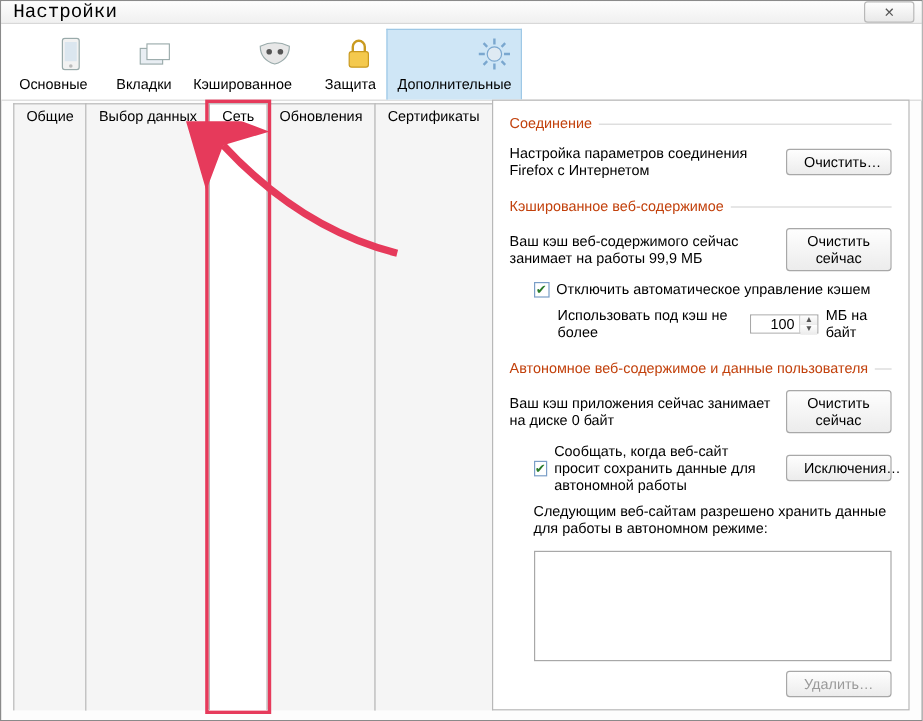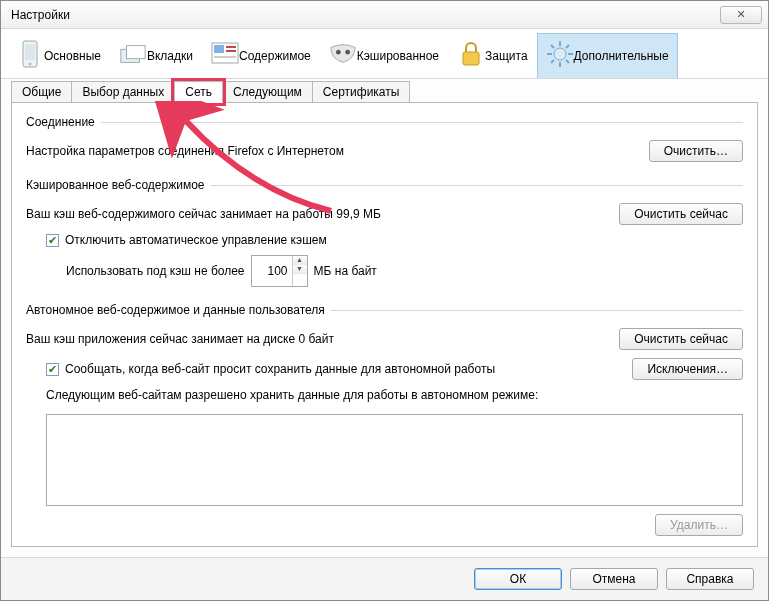--- a/index.html
+++ b/index.html
@@ -21,41 +21,41 @@
   }
   .titlebar {
     height: 28px;
     background: linear-gradient(#fdfdfd, #f0f0f0);
     border-bottom: 1px solid #d8d8d8;
     display: flex;
     align-items: center;
     justify-content: space-between;
     padding: 0 6px 0 10px;
   }
-  .titlebar .title { font-size: 12px; }
+  .titlebar .title { font-size: 16px; font-family: Liberation Mono, monospace; }
   .titlebar .close {
     width: 42px; height: 18px;
     border: 1px solid #b8b8b8;
     border-radius: 3px;
     background: linear-gradient(#fefefe, #e8e8e8);
     display: flex; align-items: center; justify-content: center;
     font-size: 11px; color:#555;
     cursor: pointer;
   }
   .toolbar {
     display: flex;
     padding: 4px 6px 0 6px;
     gap: 0;
     border-bottom: 1px solid #d8d8d8;
     background: #fff;
   }
   .toolbar .tb-item {
     display: flex;
-    flex-direction: row;
-    align-items: center;
+    flex-direction: column;
+    align-items: flex-end;
     justify-content: flex-end;
     padding: 6px 8px 6px 8px;
     min-width: 70px;
     cursor: pointer;
     border: 1px solid transparent;
     border-bottom: none;
   }
   .toolbar .tb-item.active {
     background: #cfe6f6;
     border: 1px solid #9ec8e6;
@@ -64,21 +64,21 @@
   .tb-icon {
     width: 28px; height: 28px;
     display: flex; align-items: center; justify-content: center;
     margin-bottom: 4px;
   }
   .tb-label { font-size: 12px; }
   .content {
     flex: 1;
     padding: 0 10px 10px 10px;
     display: flex;
-    flex-direction: column;
+    flex-direction: row;
   }
   .sub-tabs {
     display: flex;
     margin-top: 2px;
     position: relative;
   }
   .sub-tab {
     border: 1px solid #b8b8b8;
     border-bottom: none;
     padding: 3px 10px;
@@ -101,21 +101,21 @@
     flex: 1;
     background: #fff;
     padding: 10px 14px;
     margin-top: -1px;
     display: flex;
     flex-direction: column;
     gap: 8px;
     position: relative;
   }
   .section-title {
-    color: #000000;
+    color: #c2410c;
     padding: 2px 0 3px 0;
   }
   .row {
     display: flex;
     align-items: center;
     justify-content: space-between;
     gap: 10px;
   }
   .row-left { display:flex; align-items:center; gap:6px; }
   .indent { padding-left: 20px; }
@@ -138,21 +138,21 @@
     border: 1px solid #7a9ec7;
     background: #fff;
     display: inline-flex;
     align-items: center; justify-content: center;
     font-size: 11px; color:#2a7b2a;
   }
   .num-input {
     display: inline-flex;
     align-items: stretch;
     border: 1px solid #a8a8a8;
-    height: 32px;
+    height: 16px;
     background: #fff;
   }
   .num-input input {
     border: none; outline: none;
     width: 40px; text-align: right;
     padding: 0 4px; font-size: 12px;
   }
   .spinner {
     display: flex; flex-direction: column;
     border-left: 1px solid #c8c8c8;
@@ -226,32 +226,20 @@
       <span class="tb-label">Основные</span>
     </div>
     <div class="tb-item">
       <span class="tb-icon">
           <svg width="30" height="22" viewBox="0 0 30 22">
             <rect x="2" y="6" width="20" height="14" fill="#e9eef3" stroke="#9aa"></rect>
             <rect x="8" y="2" width="20" height="14" fill="#fff" stroke="#9aa"></rect>
           </svg>
         </span>
       <span class="tb-label">Вкладки</span>
-    </div>
-    <div class="tb-item">
-      <span class="tb-icon">
-          <svg width="28" height="24" viewBox="0 0 28 24">
-            <rect x="1" y="1" width="26" height="20" fill="#fff" stroke="#9aa"></rect>
-            <rect x="3" y="3" width="10" height="8" fill="#7fb3e6"></rect>
-            <rect x="15" y="4" width="10" height="2" fill="#c44"></rect>
-            <rect x="15" y="8" width="10" height="2" fill="#c44"></rect>
-            <rect x="3" y="14" width="22" height="2" fill="#ccc"></rect>
-          </svg>
-        </span>
-      <span class="tb-label">Содержимое</span>
     </div>
     <div class="tb-item">
       <span class="tb-icon">
           <svg width="30" height="22" viewBox="0 0 30 22">
             <path d="M2 4 Q15 -2 28 4 Q28 16 15 20 Q2 16 2 4 Z" fill="#e7e7e7" stroke="#9aa"></path>
             <circle cx="10" cy="9" r="2.5" fill="#555"></circle>
             <circle cx="20" cy="9" r="2.5" fill="#555"></circle>
           </svg>
         </span>
       <span class="tb-label">Кэшированное</span>
@@ -283,21 +271,21 @@
         </span>
       <span class="tb-label">Дополнительные</span>
     </div>
   </div>
 
   <div class="content">
     <div class="sub-tabs">
       <div class="sub-tab">Общие</div>
       <div class="sub-tab">Выбор данных</div>
       <div class="sub-tab active highlight">Сеть</div>
-      <div class="sub-tab">Следующим</div>
+      <div class="sub-tab">Обновления</div>
       <div class="sub-tab">Сертификаты</div>
     </div>
 
     <svg class="arrow-svg" viewBox="0 0 200 120">
       <defs>
         <marker id="ah" markerWidth="12" markerHeight="12" refX="3" refY="6" orient="auto">
           <path d="M0,0 L12,6 L0,12 L3,6 Z" fill="#e63a5b"></path>
         </marker>
       </defs>
       <path d="M 180 110 Q 100 90 35 20" stroke="#e63a5b" stroke-width="6" fill="none" marker-end="url(#ah)"></path>

